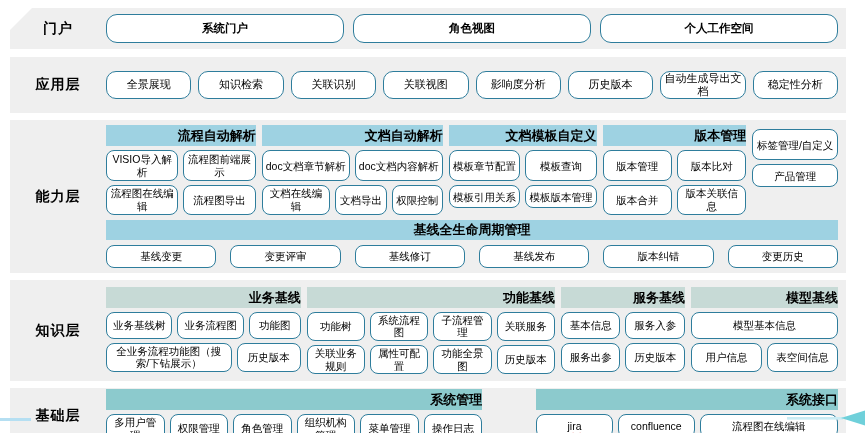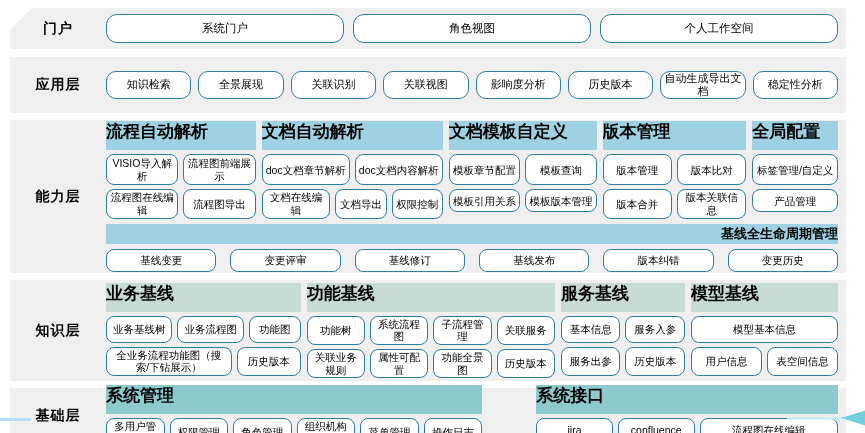--- a/index.html
+++ b/index.html
@@ -14,44 +14,44 @@
   .band-know{height:101px;margin-bottom:7px;}
   .band-found{height:56px;margin-bottom:0;}
   .layer-label{width:96px;flex:0 0 96px;text-align:center;font-weight:bold;
                font-size:14px;letter-spacing:1px;}
   .content{flex:1;min-width:0;}
   .btn-row{display:flex;gap:5px;margin-top:4px;align-items:stretch;}
   .btn{flex:1;background:#fff;border:1.6px solid var(--btn-border,#2e7d9c);
        border-radius:8px;display:flex;align-items:center;justify-content:center;
        text-align:center;font-size:10.5px;line-height:1.2;padding:1px 3px;
        box-sizing:border-box;min-height:23px;cursor:default;}
-  .portal-row{gap:9px;margin-top:0;}
+  .portal-row{gap:9px;margin-top:0;font-weight:bold;}
   .portal-row .btn{height:29px;border-radius:11px;font-size:11.5px;}
   .app-row{gap:7px;margin-top:0;}
   .app-row .btn{height:28px;border-radius:10px;font-size:11px;}
   .groups{display:flex;gap:6px;align-items:stretch;}
   .group{display:flex;flex-direction:column;min-width:0;}
-  .group-header{height:29px;line-height:21px;text-align:left;font-weight:bold;
-                font-size:17px;white-space:nowrap;overflow:hidden;}
+  .group-header{height:21px;line-height:21px;text-align:right;font-weight:bold;
+                font-size:13px;white-space:nowrap;overflow:hidden;}
   .band-cap .group-header{background:var(--cap-header,#9ed2e2);}
   .band-know .group-header{background:var(--know-header,#c7dad6);}
   .band-found .group-header{background:var(--found-header,#8ccacd);}
   .band-cap .r0 .btn{min-height:31px;}
   .band-cap .r1 .btn{min-height:23px;}
   .band-cap .g1 .r1 .btn:first-child{flex:1.4;}
   .band-know .r0 .btn{min-height:27px;}
   .band-know .r1 .btn{min-height:29px;}
   .band-know .g0 .r0 .btn:last-child{flex:0.75;}
   .band-know .g0 .r1 .btn:first-child{flex:2.1;}
   .band-found .g1{margin-left:48px;}
   .band-found .btn{min-height:24px;}
   .band-found .g1 .r0 .btn:last-child{flex:1.9;}
   .baseline{margin-top:5px;}
   .baseline-header{background:var(--cap-header,#9ed2e2);height:20px;line-height:20px;
-                   text-align:right;font-weight:bold;font-size:13px;}
+                   text-align:center;font-weight:bold;font-size:13px;}
   .baseline-row{gap:14px;margin-top:5px;}
   .baseline-row .btn{min-height:23px;}
   .spellcheck{text-decoration:underline;text-decoration-style:wavy;
               text-decoration-color:var(--spell,#d64541);text-underline-offset:2px;}
   .corner-cut{position:absolute;top:8px;left:10px;width:0;height:0;
               border-top:22px solid #fff;border-right:22px solid transparent;}
   .deco-line{position:absolute;left:0;top:418px;width:31px;height:3px;
              background:#b5dff2;}
   .deco-arrow{position:absolute;right:-2px;bottom:7px;}
 </style>
@@ -65,22 +65,22 @@
     <div class="content btn-row portal-row">
         <div class="btn">系统门户</div>
         <div class="btn">角色视图</div>
         <div class="btn">个人工作空间</div>
       </div>
   </div>
 
   <div class="band band-app">
     <div class="layer-label">应用层</div>
     <div class="content btn-row app-row">
+        <div class="btn">全景展现</div>
         <div class="btn">知识检索</div>
-        <div class="btn">全景展现</div>
         <div class="btn">关联识别</div>
         <div class="btn">关联视图</div>
         <div class="btn">影响度分析</div>
         <div class="btn">历史版本</div>
         <div class="btn">自动生成导出文档</div>
         <div class="btn">稳定性分析</div>
       </div>
   </div>
 
   <div class="band band-cap">
@@ -126,21 +126,20 @@
             <div class="btn-row r0">
               <div class="btn">版本管理</div>
               <div class="btn">版本比对</div>
             </div>
             <div class="btn-row r1">
               <div class="btn">版本合并</div>
               <div class="btn">版本关联信息</div>
             </div>
           </div>
           <div class="group g4" style="flex: 87 1 0%;">
-            <div class="group-header">全局配置</div>
             <div class="btn-row r0">
               <div class="btn">标签管理/自定义</div>
             </div>
             <div class="btn-row r1">
               <div class="btn">产品管理</div>
             </div>
           </div>
         </div>
       <div class="baseline">
         <div class="baseline-header">基线全生命周期管理</div>

